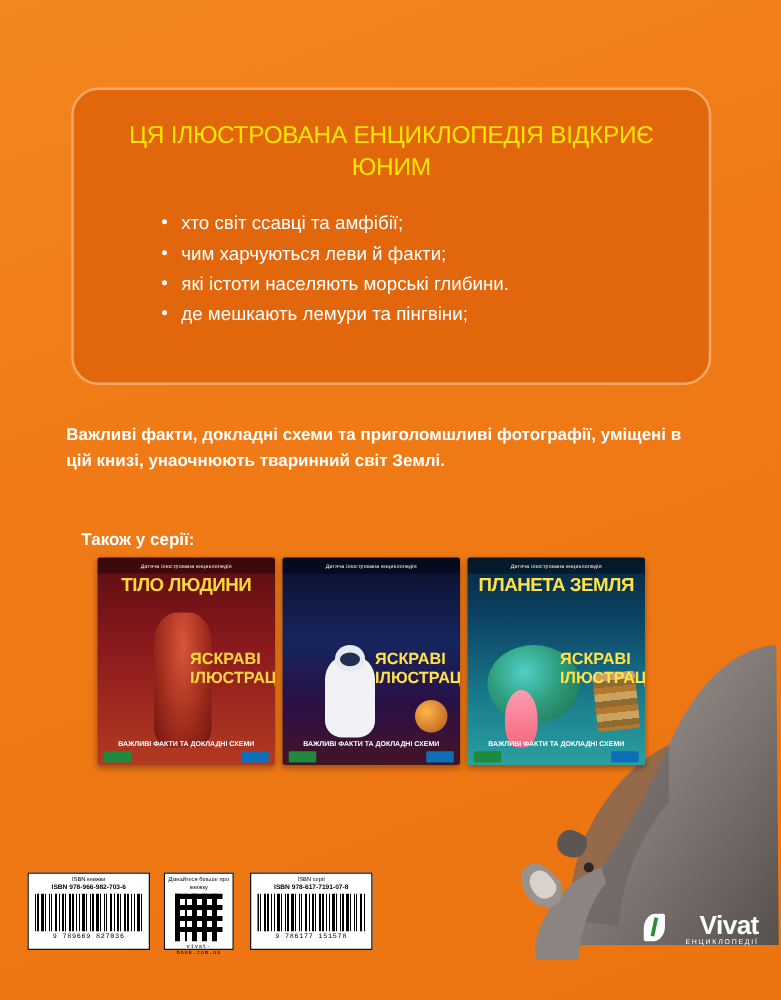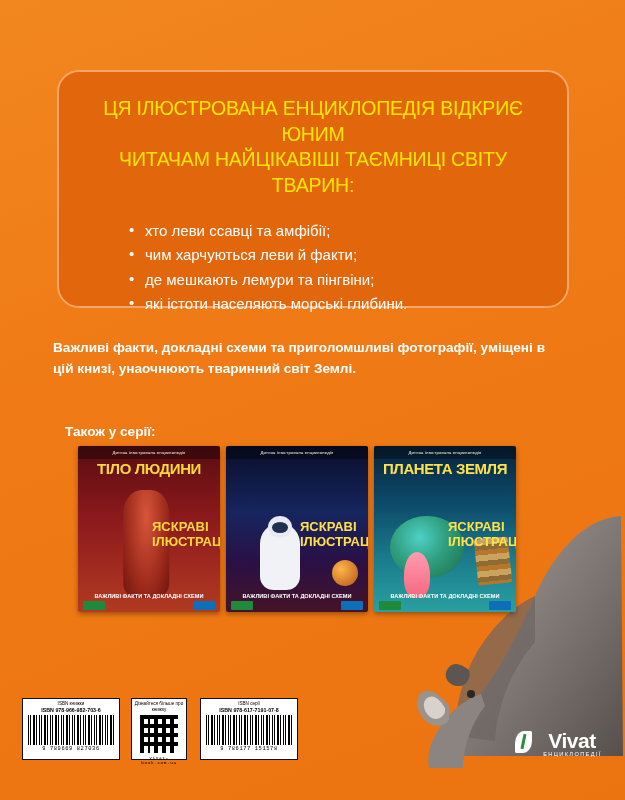--- a/index.html
+++ b/index.html
@@ -278,21 +278,21 @@
     background-blend-mode: multiply;
   }
   
   .vivat {
     position: absolute;
     right: 18px;
     bottom: 26px;
     width: 92px;
     height: 44px;
     color: #ffffff;
-    text-align: center;
+    text-align: right;
   }
   .vivat .vname {
     font-size: 21px;
     font-weight: bold;
     letter-spacing: -0.5px;
     line-height: 1;
     padding-left: 22px;
   }
   .vivat .vsub {
     font-size: 5.6px;
@@ -334,27 +334,26 @@
     <path d="M96 238 C78 244 62 258 52 276 C44 290 42 300 44 312 L78 312 C78 292 86 268 100 250 Z" fill="#8b8480"></path>
     <path d="M64 250 C54 238 46 232 38 236 C30 240 30 252 38 262 C46 272 58 272 64 264 Z" fill="#9a928d"></path>
     <path d="M60 252 C54 242 48 238 42 242 C37 246 38 254 44 260 C50 266 58 262 60 256 Z" fill="#d9d2cc"></path>
     <path d="M84 214 C74 206 66 206 62 214 C58 222 64 230 74 230 C82 230 86 222 84 214 Z" fill="#5c5552"></path>
     <circle cx="86" cy="238" r="4" fill="#2b2624"></circle>
   </svg>
 
   <div class="headline-panel">
     <h1 class="headline">
       <span>ЦЯ ІЛЮСТРОВАНА ЕНЦИКЛОПЕДІЯ ВІДКРИЄ ЮНИМ</span>
-      <span class="line2">ЧИТАЧАМ НАЙЦІКАВІШІ ТАЄМНИЦІ СВІТУ ТВАРИН:</span>
     </h1>
     <ul class="bullets">
-      <li>хто леви ссавці та амфібії;</li>
+      <li>хто світ ссавці та амфібії;</li>
       <li>чим харчуються леви й факти;</li>
+      <li>які істоти населяють морські глибини.</li>
       <li>де мешкають лемури та пінгвіни;</li>
-      <li>які істоти населяють морські глибини.</li>
     </ul>
   </div>
 
   <div class="blurb">Важливі факти, докладні схеми та приголомшливі фотографії, уміщені в цій книзі, унаочнюють тваринний світ Землі.</div>
   <div class="series-title">Також у серії:</div>
 
   <div class="covers">
 
     <div class="cover cover1">
       <div class="topstrip">Дитяча ілюстрована енциклопедія</div>

